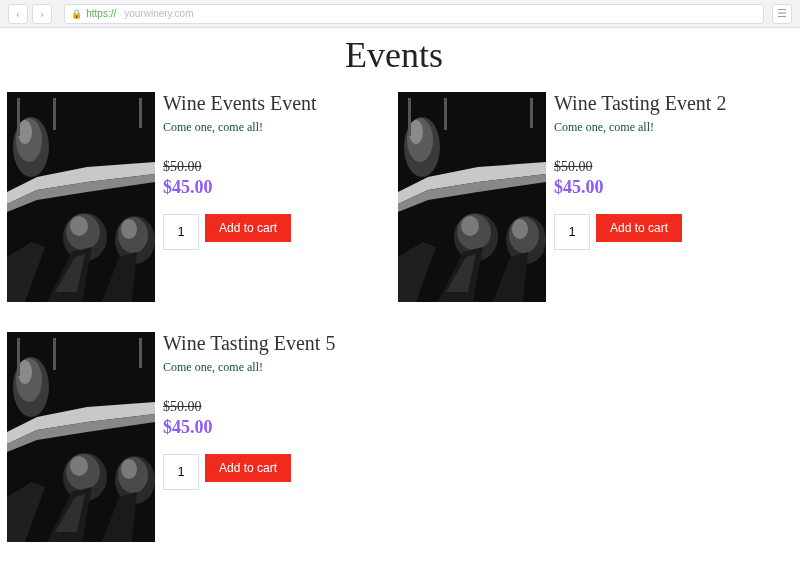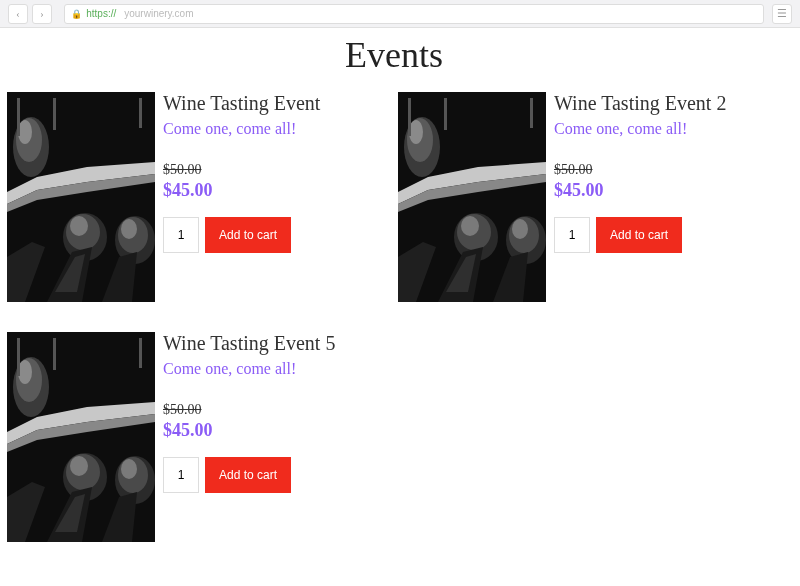--- a/index.html
+++ b/index.html
@@ -96,22 +96,22 @@
       flex: 1;
     }
     .product-title {
       font-size: 20px;
       color: #333;
       font-weight: normal;
       margin-bottom: 6px;
       line-height: 1.1;
     }
     .product-desc {
-      font-size: 16px;
-      color: #8b5cf6;
+      font-size: 12px;
+      color: #14532d;
       margin-bottom: 24px;
     }
     .price-old {
       font-size: 14px;
       color: #333;
       text-decoration: line-through;
       margin-bottom: 2px;
     }
     .price-new {
       font-size: 18px;
@@ -133,21 +133,21 @@
       font-family: Arial, sans-serif;
     }
     .add-cart-btn {
       background: #f02b1d;
       color: #fff;
       border: none;
       padding: 0 14px;
       font-size: 12px;
       font-family: Arial, sans-serif;
       cursor: pointer;
-      height: 36px;
+      height: 28px;
     }
   </style>
 </head>
 <body>
 
 <div class="browser-chrome">
   <div class="nav-btn">‹</div>
   <div class="nav-btn">›</div>
   <div class="url-bar">
     <span class="lock-icon">🔒</span>
@@ -180,21 +180,21 @@
           <polygon points="40,210 65,160 85,155 75,210" fill="#1a1a1a"></polygon>
           <polygon points="48,200 68,165 78,162 70,200" fill="#2f2f2f"></polygon>
           <polygon points="95,210 112,165 130,160 125,210" fill="#1a1a1a"></polygon>
           <polygon points="0,165 25,150 38,155 18,210 0,210" fill="#1f1f1f"></polygon>
           <rect x="10" y="6" width="3" height="38" fill="#555"></rect>
           <rect x="46" y="6" width="3" height="32" fill="#555"></rect>
           <rect x="132" y="6" width="3" height="30" fill="#555"></rect>
         </svg>
       </div>
       <div class="product-info">
-        <h2 class="product-title">Wine Tasting Event</h2>
+        <h2 class="product-title">Wine Events Event</h2>
         <p class="product-desc">Come one, come all!</p>
         <div class="price-old">$50.00</div>
         <div class="price-new">$45.00</div>
         <div class="cart-row">
           <input class="qty-input" value="1" style="">
           <button class="add-cart-btn">Add to cart</button>
         </div>
       </div>
     </div>
 

